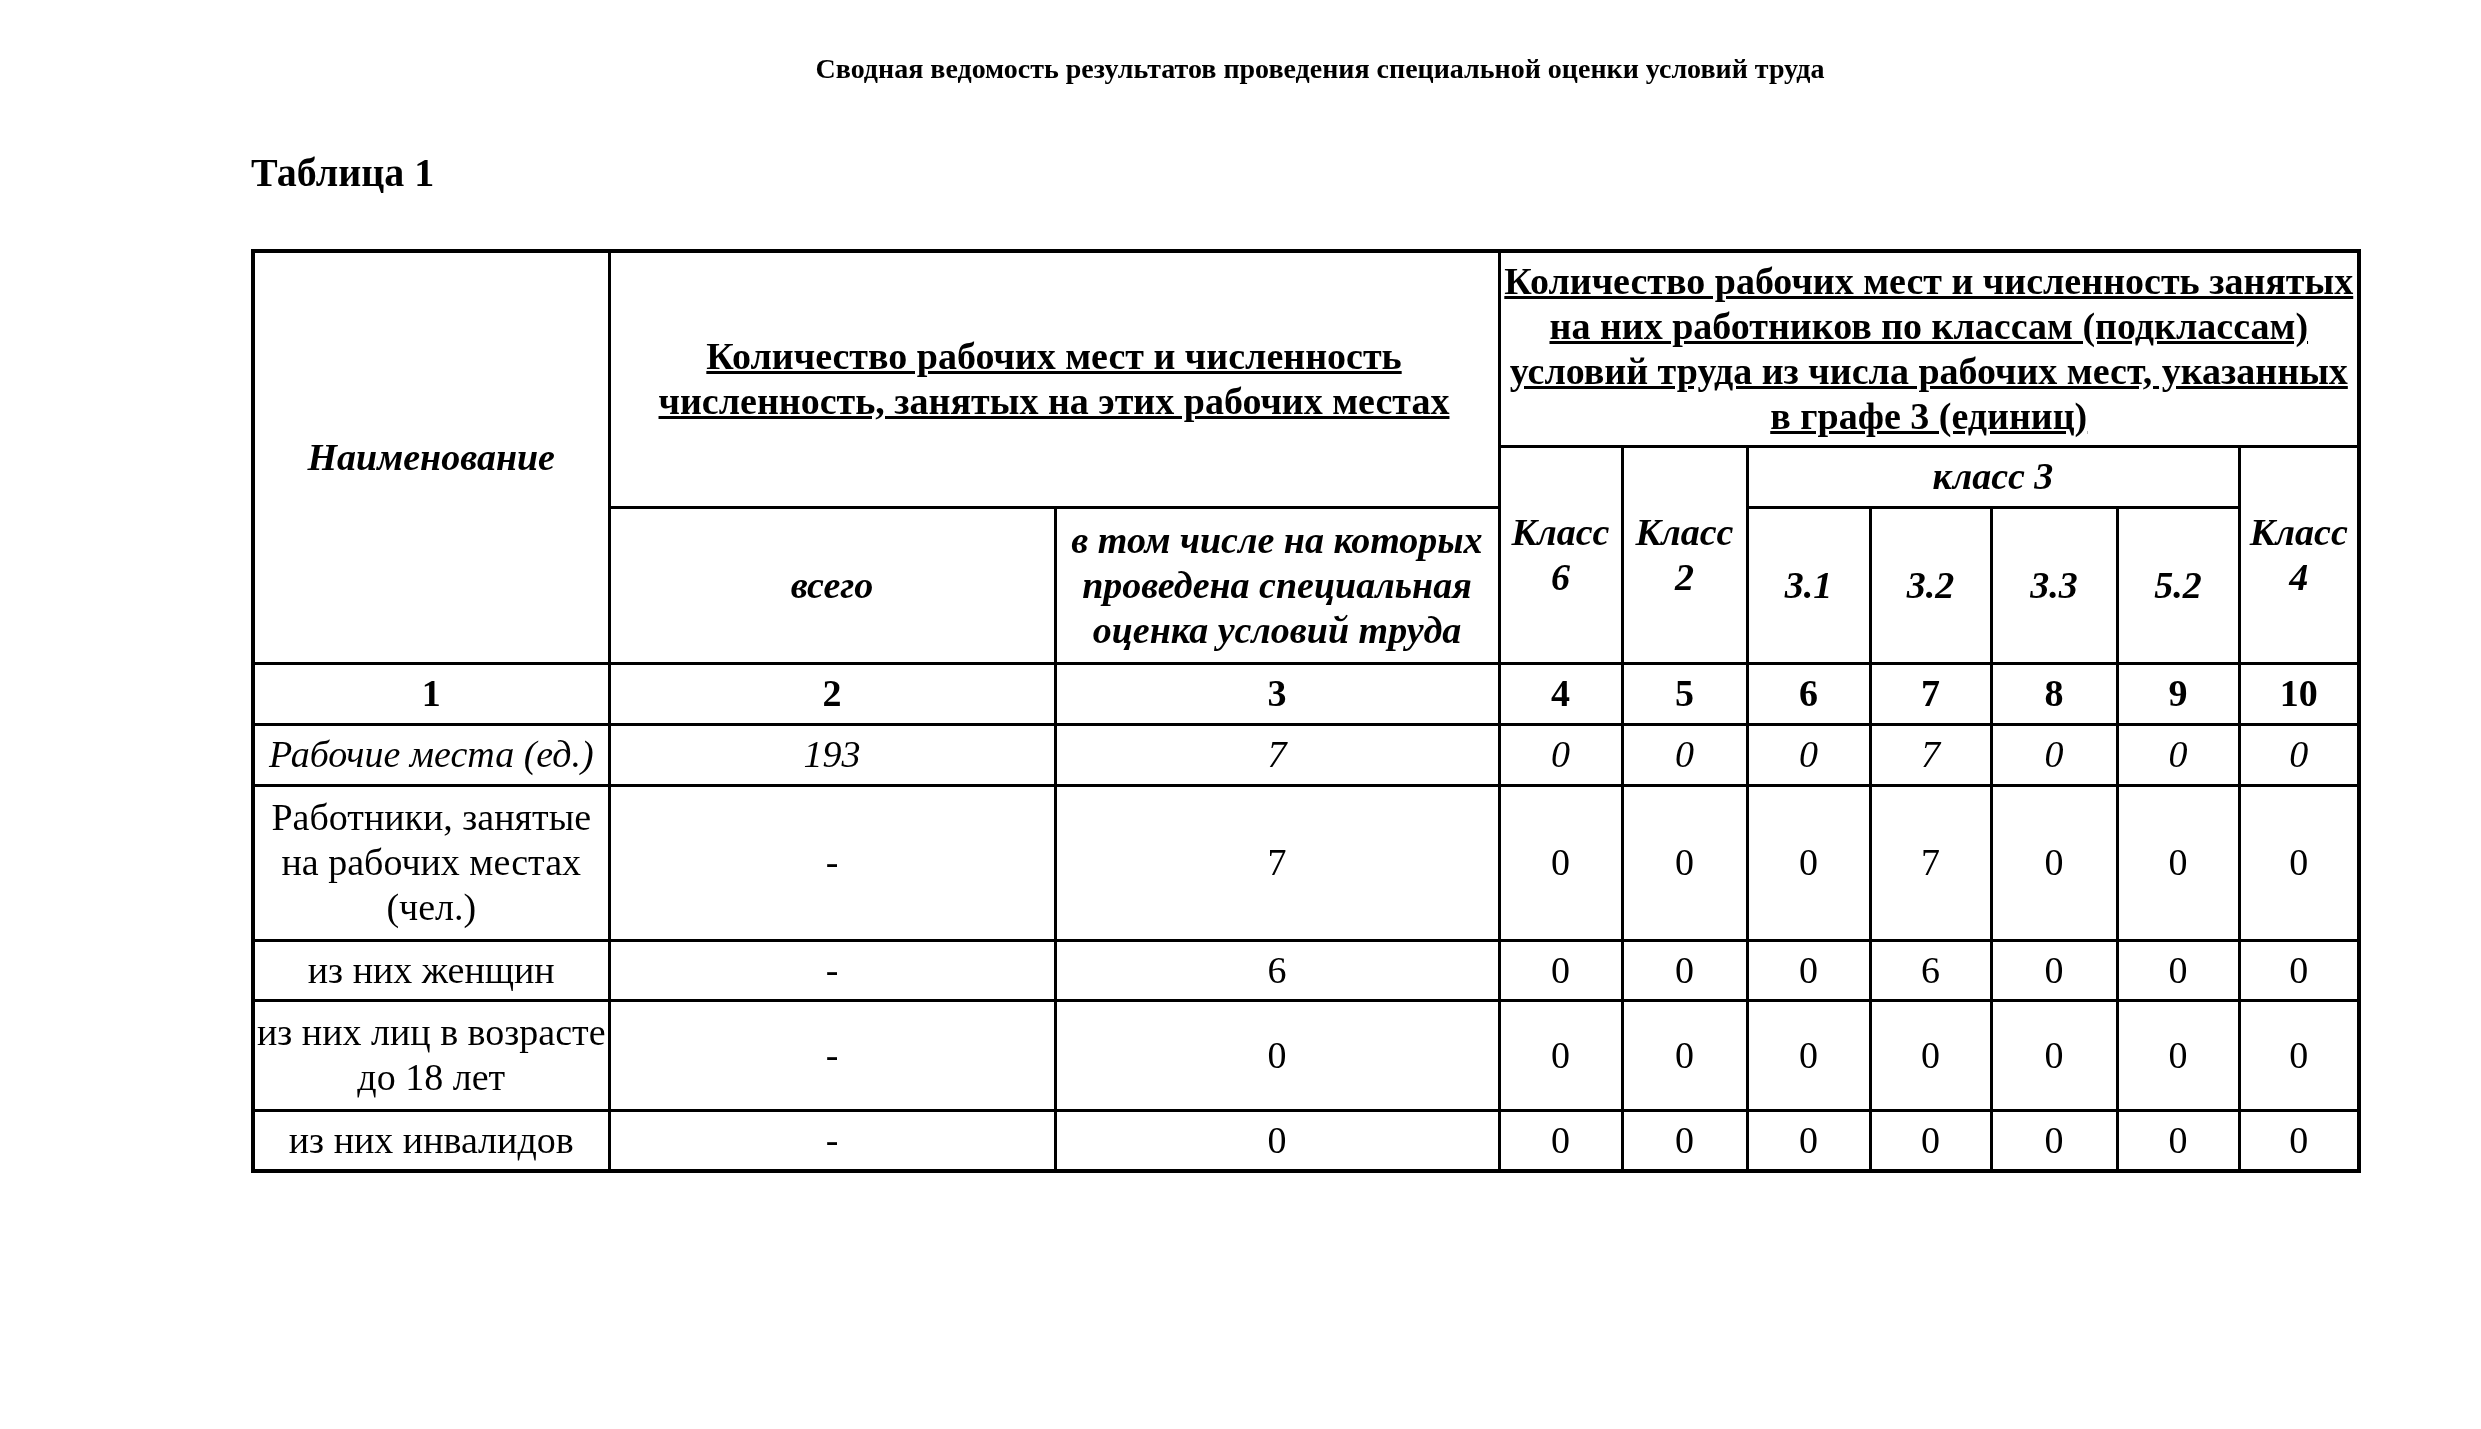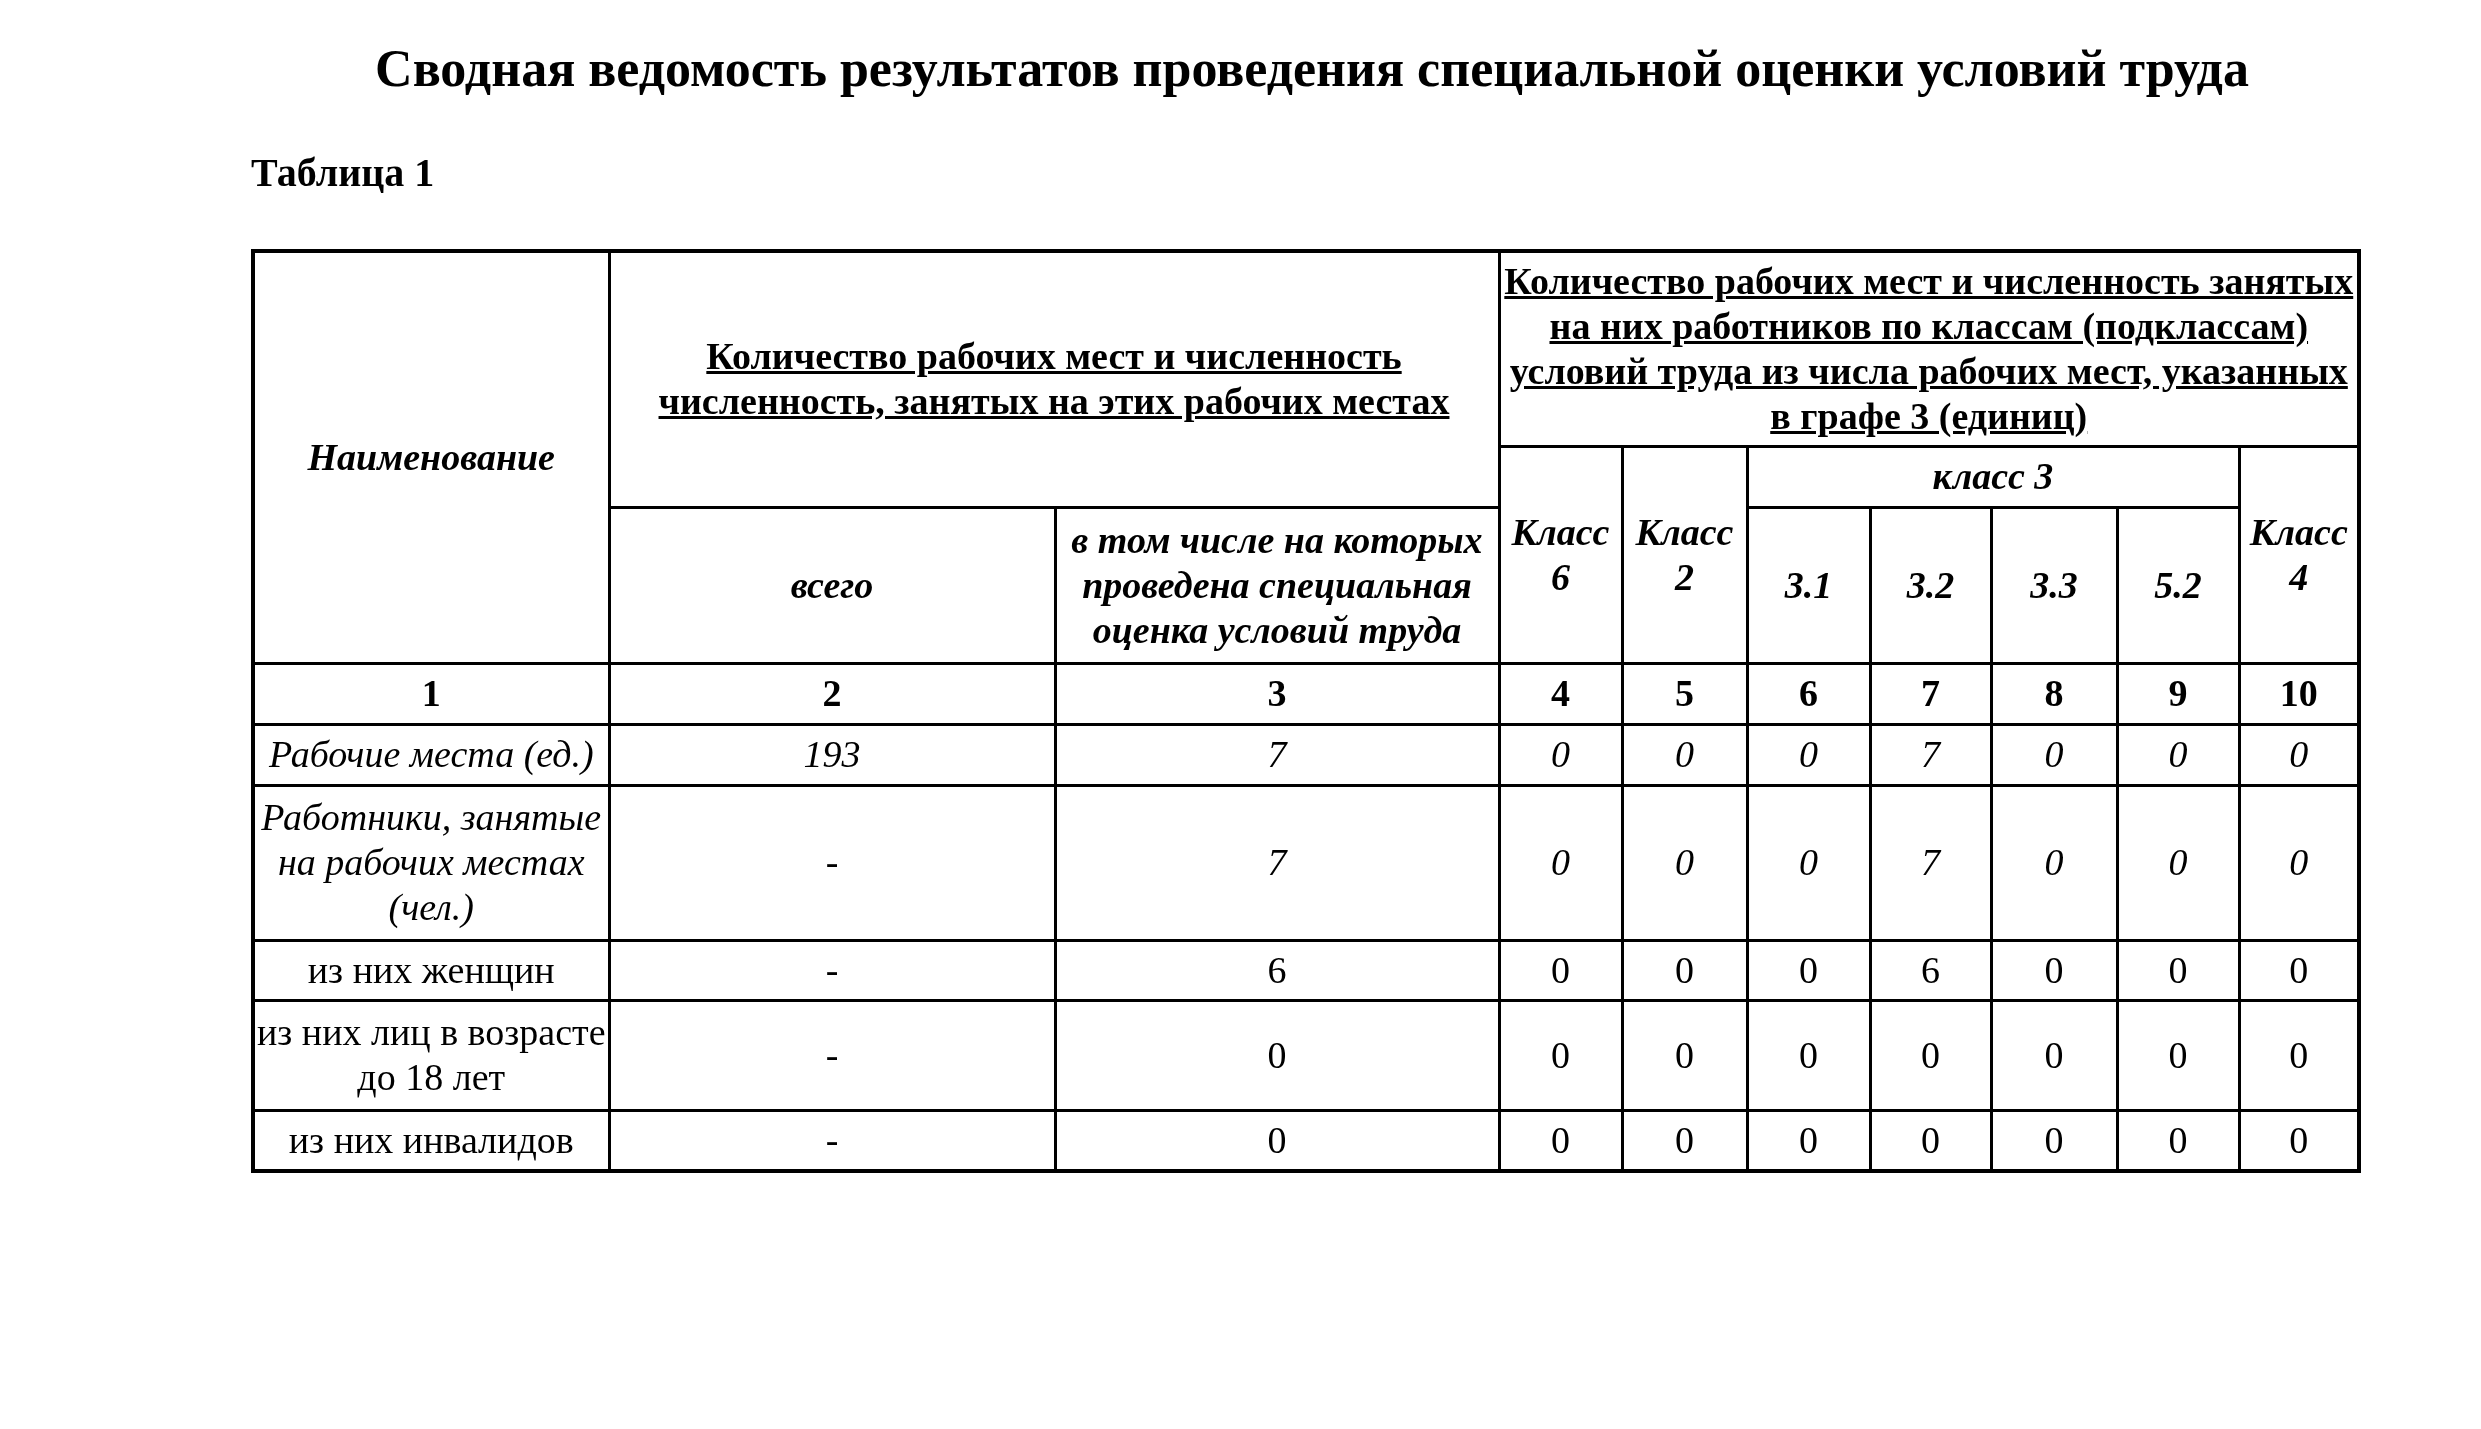--- a/index.html
+++ b/index.html
@@ -17,24 +17,24 @@
   }
   .content {
     position: absolute;
     left: 251px;
     top: 0;
     width: 2106px;
   }
   .doc-title {
     position: absolute;
     top: 46px;
-    left: 8px;
+    left: 16px;
     width: 100%;
     text-align: center;
-    font-size: 52px;
+    font-size: 28px;
     font-weight: bold;
     line-height: 46px;
   }
   .table-caption {
     position: absolute;
     top: 150px;
     left: 0;
     width: 100%;
     text-align: left;
     font-size: 40px;
@@ -66,21 +66,21 @@
     text-align: left;
     padding-left: 7px;
     padding-right: 4px;
   }
   
   tr.r1 { height: 195px; }
   tr.r2 { height: 61px;  }
   tr.r3 { height: 156px; }
   tr.rnum { height: 61px; }
   tr.d1 { height: 61px; font-style: italic;  }
-  tr.d2 { height: 155px; font-style: italic; }
+  tr.d2 { height: 155px; }
   tr.d3 { height: 60px;  }
   tr.d4 { height: 110px; }
   tr.d5 { height: 61px;  }
 </style>
 </head>
 <body>
 
 <div class="content">
 
   <div class="doc-title">Сводная ведомость результатов проведения специальной оценки условий труда</div>

